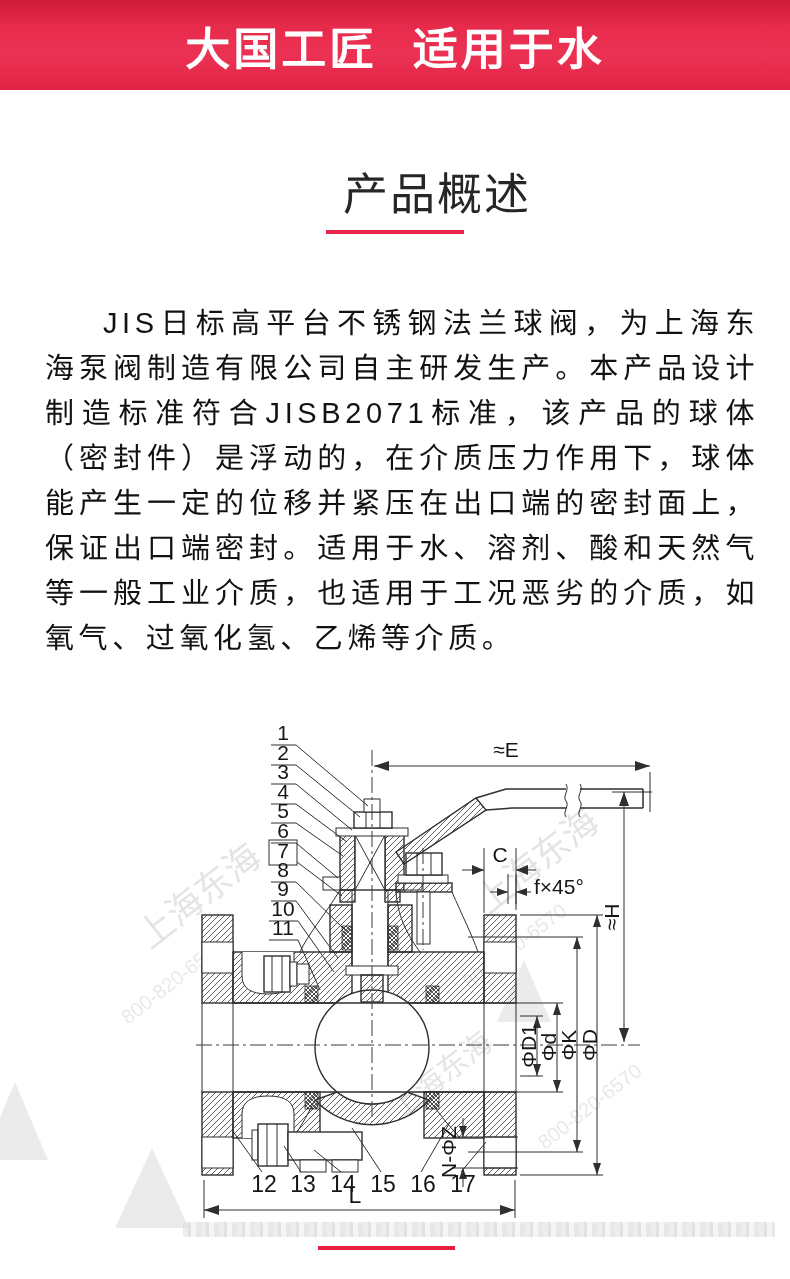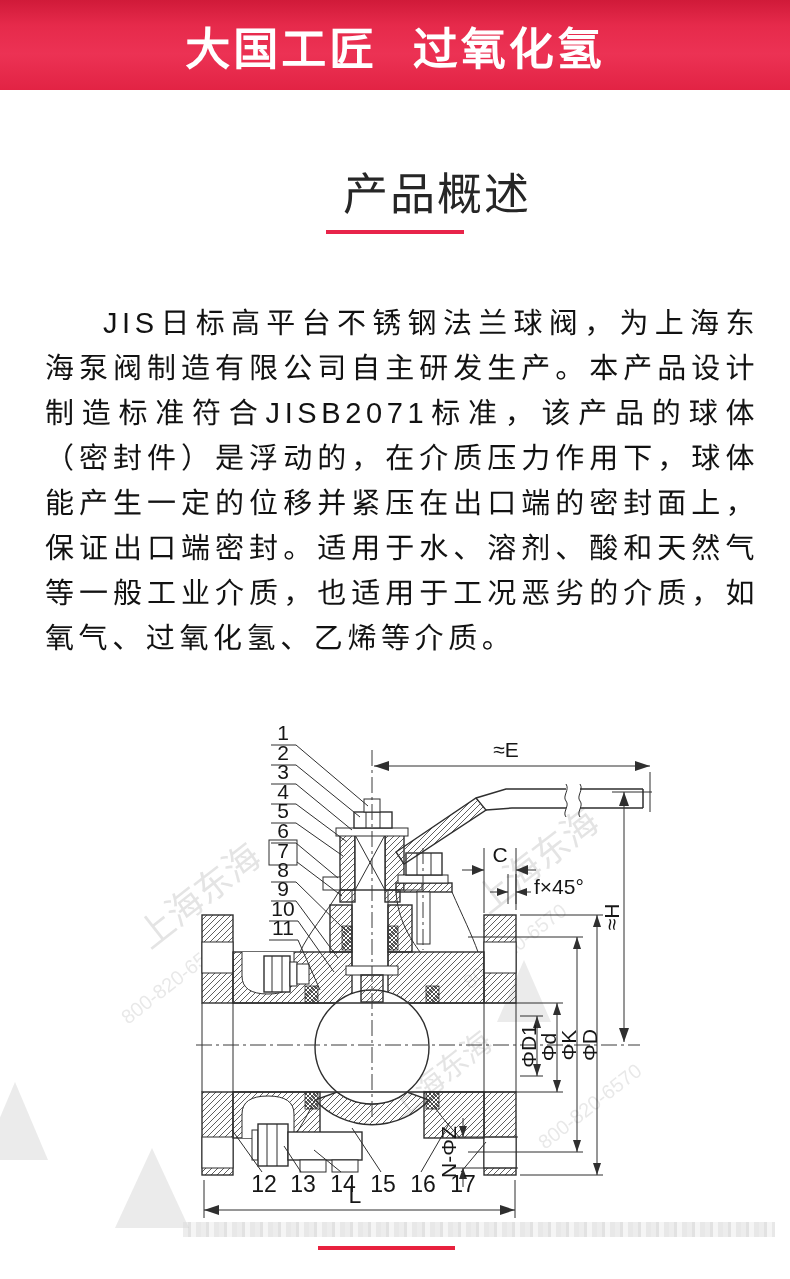--- a/index.html
+++ b/index.html
@@ -37,21 +37,21 @@
   .wmt{fill:#9a9a9a;opacity:.26;}
   .wmt2{fill:#9a9a9a;opacity:.22;}
   .wmsh{fill:#bdbdbd;opacity:.30;}
 </style>
 </head>
 <body>
 
 <div class="page">
 
   <header class="banner">
-    <h1>大国工匠 过氧化氢</h1>
+    <h1>大国工匠 适用于水</h1>
   </header>
 
   <h2 class="sec-title">产品概述</h2>
   <div class="underline"></div>
 
   <p class="para">JIS日标高平台不锈钢法兰球阀，为上海东海泵阀制造有限公司自主研发生产。本产品设计制造标准符合JISB2071标准，该产品的球体（密封件）是浮动的，在介质压力作用下，球体能产生一定的位移并紧压在出口端的密封面上，保证出口端密封。适用于水、溶剂、酸和天然气等一般工业介质，也适用于工况恶劣的介质，如氧气、过氧化氢、乙烯等介质。</p>
 
   <div class="svgwrap">
   <svg width="790" height="550" viewBox="0 695 790 550" xmlns="http://www.w3.org/2000/svg">
     <defs>

